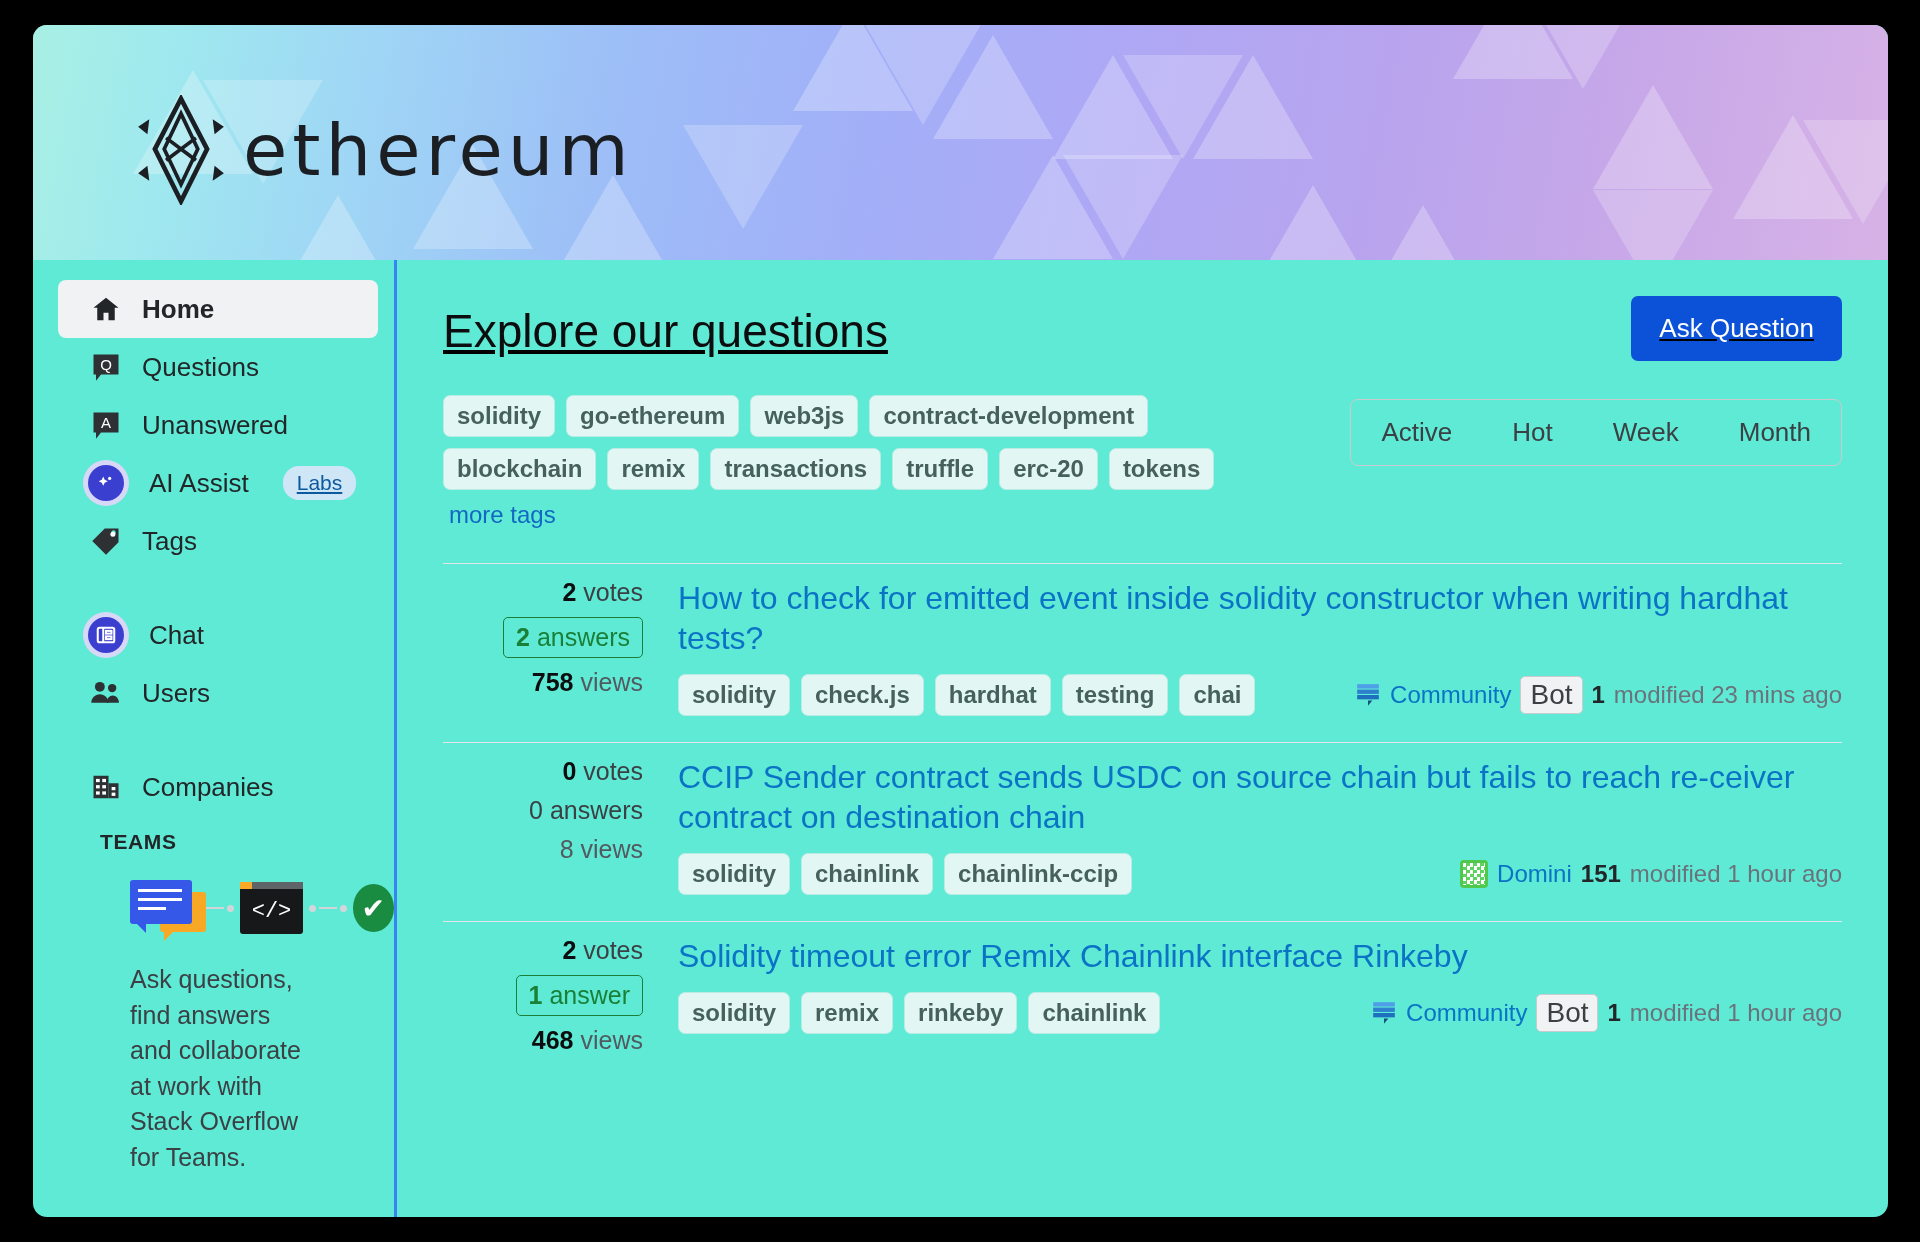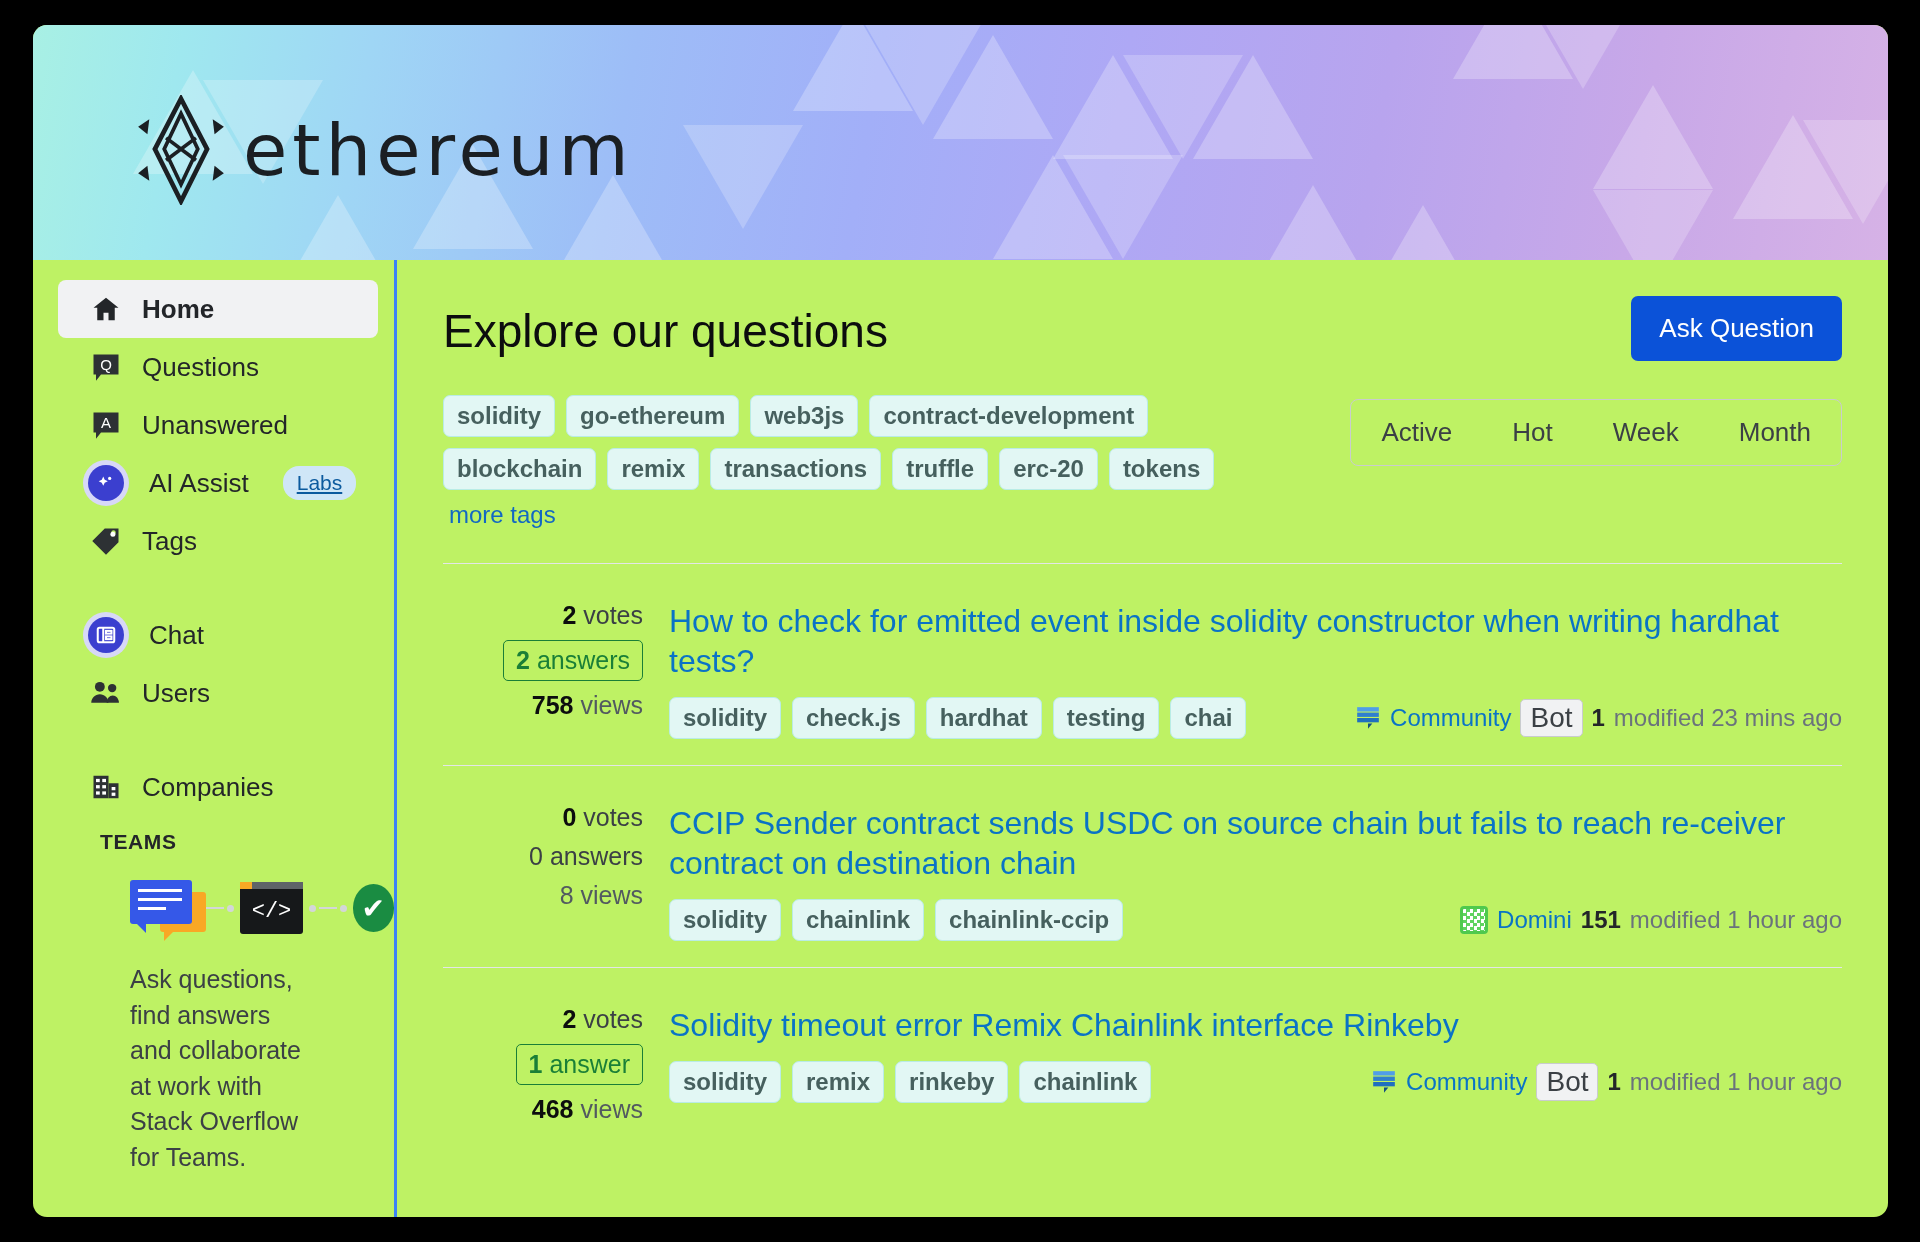--- a/index.html
+++ b/index.html
@@ -6,21 +6,21 @@
   html, body {
     width: 1920px; height: 1242px;
     background: #000;
     font-family: "Liberation Sans", sans-serif;
     overflow: hidden;
   }
   .frame {
     position: absolute;
     left: 33px; top: 25px;
     width: 1855px; height: 1192px;
-    background: #bef264;
+    background: #5eead4;
     border-radius: 14px;
     overflow: hidden;
   }
 
   
   .banner {
     position: relative;
     height: 235px;
     background: linear-gradient(100deg,
         #a8f0e4 0%, #9fe8ef 8%, #9fd6f5 18%,
@@ -137,21 +137,21 @@
     display: flex; align-items: center; justify-content: center;
     color: #fff; font-size: 28px;
   }
   .teams-copy {
     padding: 26px 80px 0 88px;
     font-size: 25px; line-height: 1.42; color: #3b4045;
   }
 
   
   .main { flex: 1; padding: 36px 46px 0 46px; min-width: 0; }
-  .main-top { display: flex; align-items: flex-start; justify-content: space-between; }
+  .main-top { display: flex; align-items: flex-start; justify-content: space-between; text-decoration: underline; }
   .page-title { font-size: 46px; font-weight: 400; color: #0c0d0e; padding-top: 8px; }
   .ask-btn {
     background: #0b52d8; color: #fff;
     font-size: 26px; padding: 17px 28px; border-radius: 7px;
     border: none; white-space: nowrap;
   }
 
   .filter-row {
     display: flex; align-items: flex-start; justify-content: space-between;
     margin-top: 34px; gap: 30px;
@@ -166,22 +166,22 @@
   .seg {
     display: flex; border: 1px solid #c9ccce; border-radius: 8px;
     overflow: hidden; flex: 0 0 auto; margin-top: 4px;
   }
   .seg div {
     padding: 17px 30px; font-size: 26px; color: #3b4045; white-space: nowrap;
   }
 
   .qlist { margin-top: 34px; }
   .qrow {
-    display: flex; gap: 26px;
-    padding: 37px 0 26px 0;
+    display: flex; gap: 35px;
+    padding: 14px 0 26px 0;
     border-top: 1px solid #e3e6e8;
   }
   .qstats {
     width: 200px; flex: 0 0 200px;
     text-align: right;
     display: flex; flex-direction: column; align-items: flex-end; gap: 10px;
     font-size: 25px; color: #3b4045;
   }
   .qstats b { font-weight: 700; color: #0c0d0e; }
   .ans-badge {

